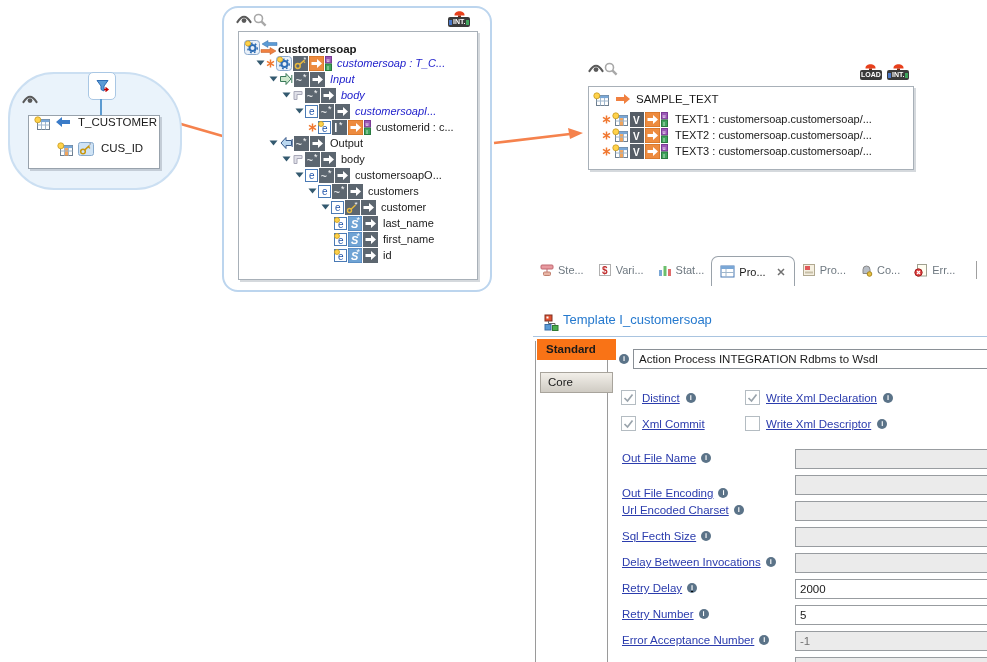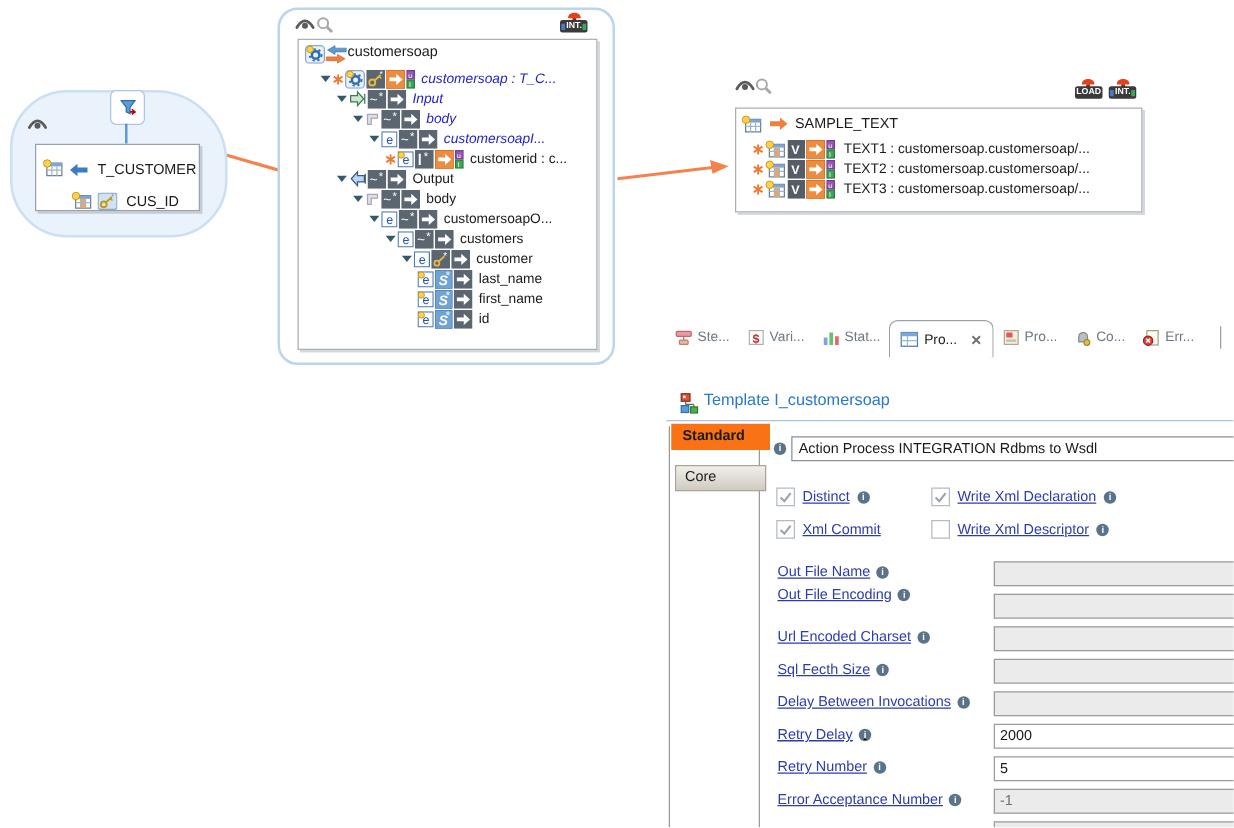--- a/index.html
+++ b/index.html
@@ -9,30 +9,30 @@
   .ic{display:inline-flex;align-items:center;justify-content:center;line-height:0;flex:none;}
 
   
   .bubble{position:absolute;left:8px;top:72px;width:170px;height:114px;background:#EAF3FB;
           border:2px solid #CBDFF2;border-radius:46px 58px 46px 46px;}
   .filter-box{position:absolute;left:78px;top:-2px;width:26px;height:26px;background:#fff;
               border:1px solid #A9C7E4;border-radius:5px;display:flex;align-items:center;justify-content:center;}
   .vconn{position:absolute;left:90px;top:25px;width:2px;height:16px;background:#5C9BD1;}
   .ds-box{position:absolute;left:18px;top:41px;width:130px;height:52px;background:#fff;
           border:1px solid #98A2AC;box-shadow:2px 2px 0 rgba(150,160,170,.45);}
-  .ds-row{height:26px;display:flex;align-items:flex-end;padding-left:5px;gap:4px;}
+  .ds-row{height:26px;display:flex;align-items:flex-start;padding-left:5px;gap:4px;}
   .ds-row.row2{padding-left:28px;}
   .ds-name{font-size:11.5px;color:#1A1A1A;margin-left:3px;}
 
   
   .xml-panel{position:absolute;left:222px;top:6px;width:266px;height:282px;background:#fff;
              border:2px solid #BCD5EE;border-radius:16px;}
   .xml-inner{position:absolute;left:14px;top:23px;width:238px;height:243px;background:#fff;
              border:1px solid #A8B0B8;box-shadow:2px 2px 0 rgba(150,160,170,.4);padding-top:4px;overflow:hidden;}
-  .tree-header{display:flex;align-items:flex-start;gap:0;height:19px;padding-left:5px;font-size:11.5px;color:#1A1A1A;}
+  .tree-header{display:flex;align-items:flex-end;gap:0;height:19px;padding-left:5px;font-size:11.5px;color:#1A1A1A;font-weight:bold;}
   .tree-row{height:16px;display:flex;align-items:center;gap:1px;font-size:11px;white-space:nowrap;}
   .tree-label{margin-left:4px;color:#1A1A1A;}
   .tree-label.mapped{color:#2222CC;font-style:italic;}
 
   
   .target-wrap{position:absolute;left:586px;top:56px;width:340px;height:116px;}
   .target-box{position:absolute;left:2px;top:30px;width:324px;height:82px;background:#fff;
               border:1px solid #A8B0B8;box-shadow:2px 2px 0 rgba(150,160,170,.4);}
   .tg-header{height:24px;display:flex;align-items:center;gap:5px;padding-left:4px;font-size:11.5px;color:#1A1A1A;}
   .tg-row{height:16px;display:flex;align-items:center;gap:1px;padding-left:13px;font-size:11px;color:#1A1A1A;white-space:nowrap;}
@@ -886,21 +886,21 @@
           <span class="plabel">Write Xml Descriptor</span>
           <span class="info">i</span>
         </div>
       </div>
     <div id="fields">
         <div class="fieldlabel" style="top: 159px;">
           <span class="plabel">Out File Name</span>
           <span class="info">i</span>
         </div>
         <input class="fieldinput dis" readonly="" style="top: 156px;">
-        <div class="fieldlabel" style="top: 177px;">
+        <div class="fieldlabel" style="top: 194px;">
           <span class="plabel">Out File Encoding</span>
           <span class="info">i</span>
         </div>
         <input class="fieldinput dis" readonly="" style="top: 182px;">
         <div class="fieldlabel" style="top: 211px;">
           <span class="plabel">Url Encoded Charset</span>
           <span class="info">i</span>
         </div>
         <input class="fieldinput dis" readonly="" style="top: 208px;">
         <div class="fieldlabel" style="top: 237px;">

